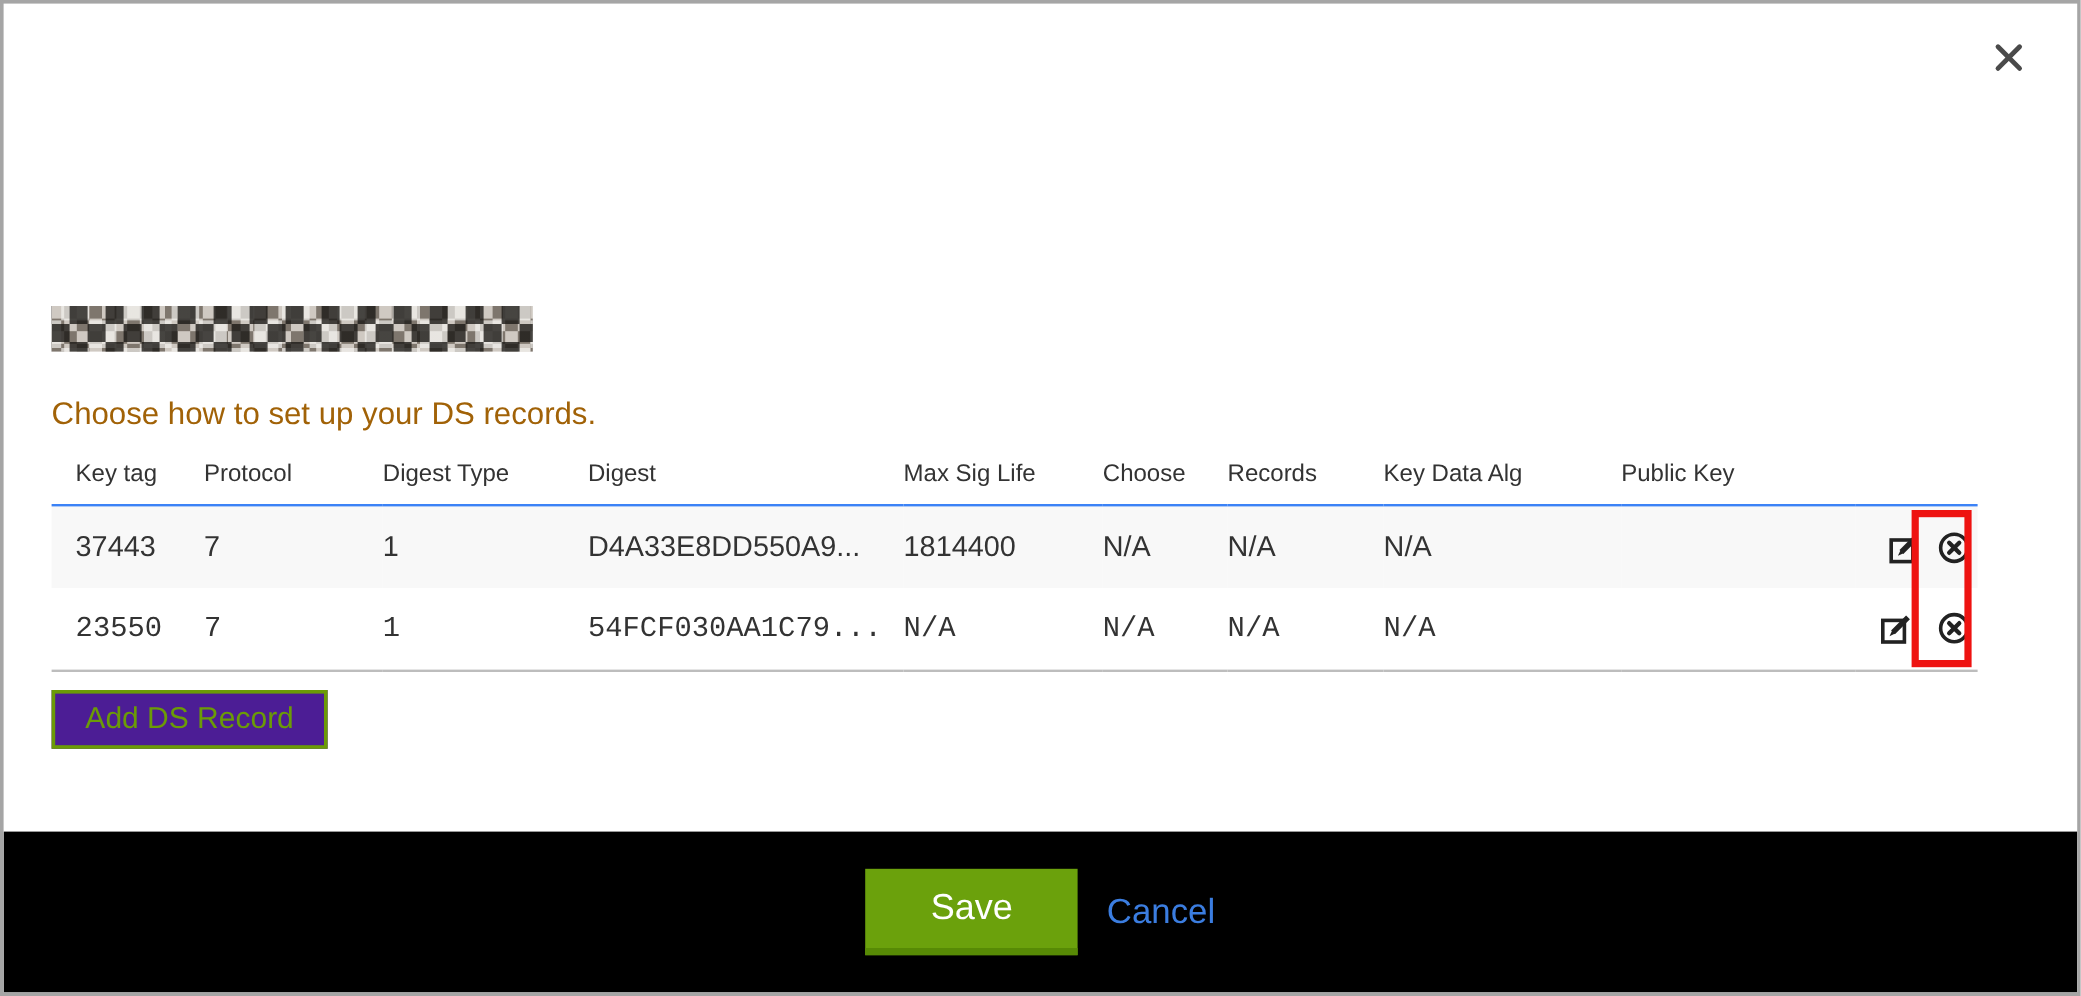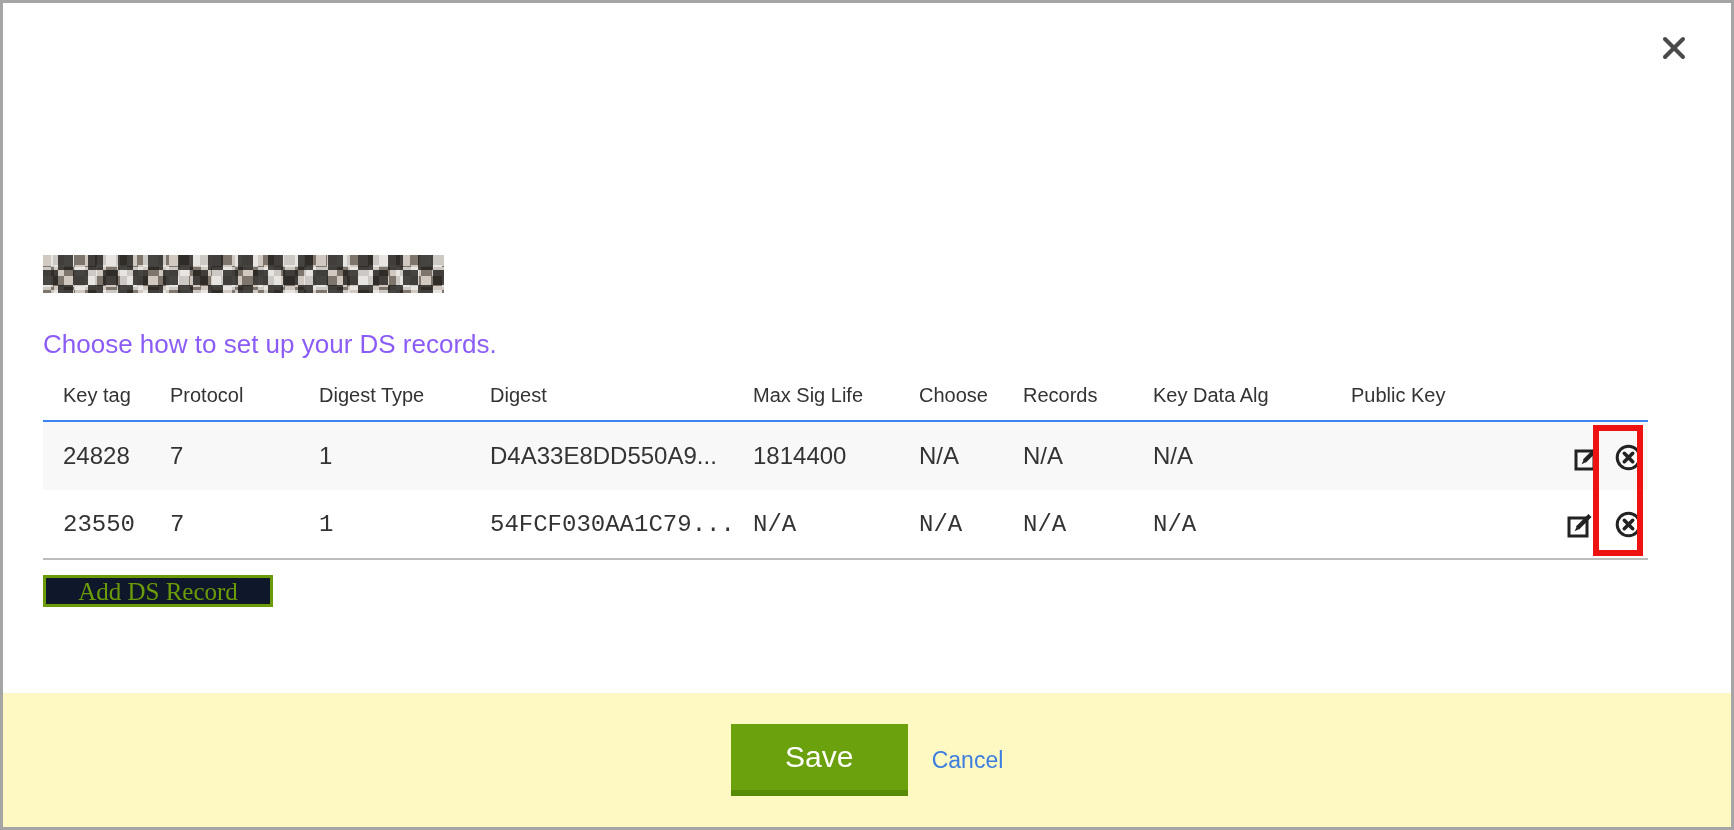--- a/index.html
+++ b/index.html
@@ -27,21 +27,21 @@
     width:401px; height:38px;
     background-image:
       repeating-conic-gradient(rgba(25,23,20,.78) 0% 25%, rgba(255,255,255,0) 0% 50%),
       repeating-conic-gradient(rgba(246,245,242,.65) 0% 25%, rgba(0,0,0,0) 0% 50%),
       repeating-conic-gradient(#7e766d 0% 25%, #cfc9c2 0% 50%);
     background-size: 30px 30px, 46px 46px, 21px 21px;
     background-position: 0 0, 8px 12px, 0 0;
   }
   .subtitle {
     position:absolute; left:40px; top:326px;
-    font-size:26px; color:#8b5cf6;
+    font-size:26px; color:#a16207;
   }
   .ds-table-wrap { position:absolute; left:40px; top:368px; width:1605px; }
   table.ds-table {
     border-collapse:collapse; table-layout:fixed;
     width:1605px; font-size:24px; color:#333;
   }
   table.ds-table th {
     height:50px; text-align:left; vertical-align:middle;
     font-weight:400; font-size:20px;
     border-bottom:2px solid #3b82f6;
@@ -58,41 +58,41 @@
   }
   .icon-btn + .icon-btn { margin-left:7px; }
   .red-box {
     position:absolute; left:1550px; top:54px;
     width:50px; height:131px;
     border:6px solid #ee1311;
     pointer-events:none;
   }
   .add-btn {
     position:absolute; left:40px; top:572px;
-    width:230px; height:32px;
-    background:#0f172a; border:3px solid #6b9b07;
+    width:230px; height:49px;
+    background:#4c1d95; border:3px solid #6b9b07;
     color:#6b9b07; font-size:25px;
-    font-family:Liberation Serif, serif;
+    font-family:Liberation Sans, sans-serif;
     cursor:pointer;
   }
   .footer {
     position:absolute; left:0; right:0; bottom:0;
-    height:134px; background:#fef9c3;
+    height:134px; background:#000000;
     display:flex; align-items:center; justify-content:center; gap:24px;
   }
   .save-btn {
     width:177px; height:72px;
     background:#6ba10c; border:none;
     border-bottom:6px solid #578a05;
     color:#fff; font-size:30px;
     font-family:"Liberation Sans","DejaVu Sans",sans-serif;
     cursor:pointer;
   }
   .cancel-link {
-    color:#3b7de0; font-size:23px;
+    color:#3b7de0; font-size:29px;
     text-decoration:none; cursor:pointer;
   }
 </style>
 </head>
 <body>
 
 <div class="dialog">
 
 
   <span class="close-btn">
@@ -130,21 +130,21 @@
           <th>Max Sig Life</th>
           <th>Choose</th>
           <th>Records</th>
           <th>Key Data Alg</th>
           <th>Public Key</th>
           <th></th>
         </tr>
       </thead>
       <tbody>
         <tr class="row-odd">
-          <td class="first">24828</td>
+          <td class="first">37443</td>
           <td>7</td>
           <td>1</td>
           <td>D4A33E8DD550A9...</td>
           <td>1814400</td>
           <td>N/A</td>
           <td>N/A</td>
           <td>N/A</td>
           <td></td>
           <td class="actions-cell">
             <span class="icon-btn">

